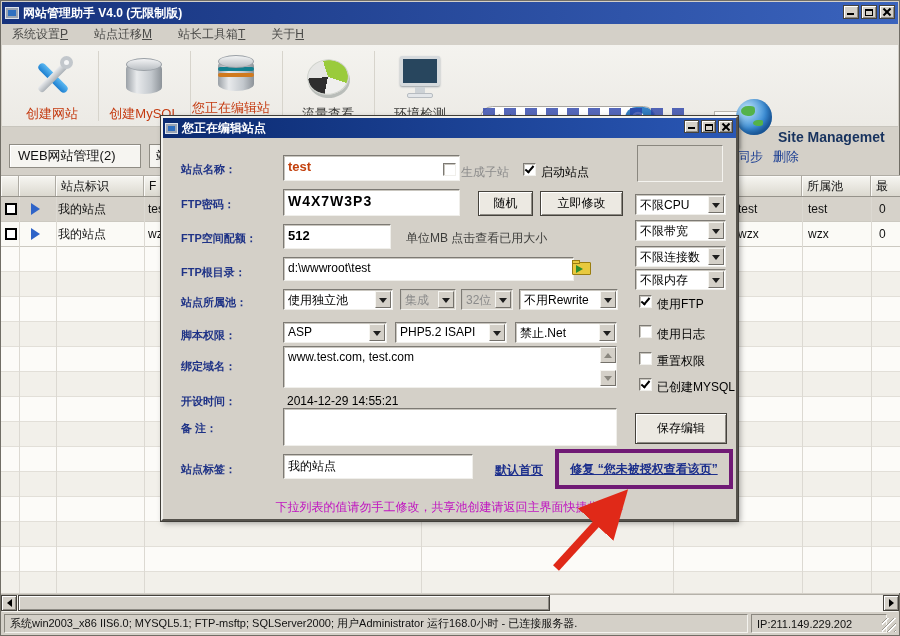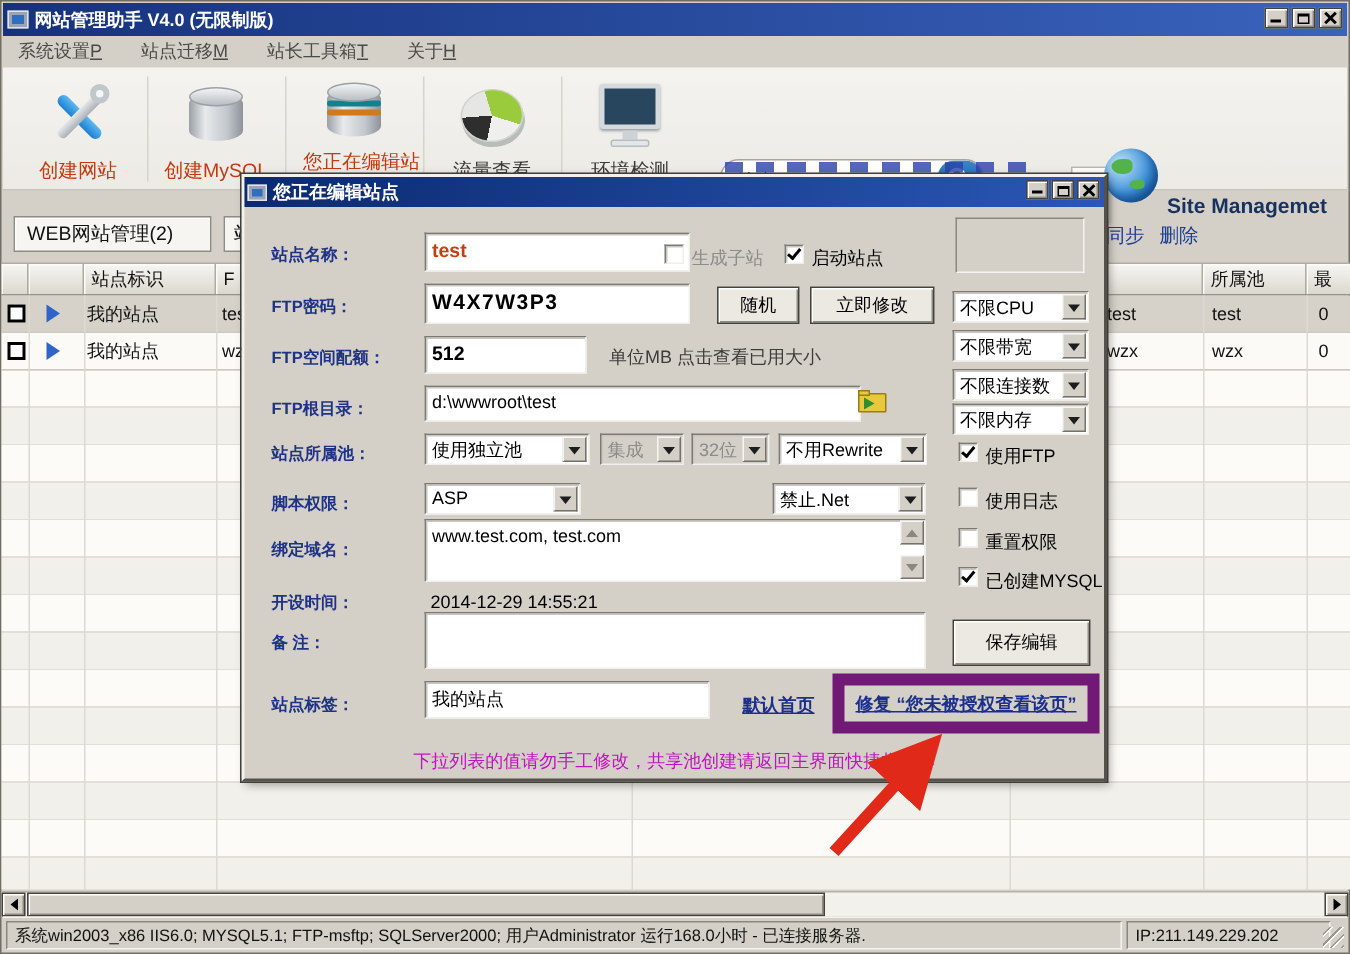--- a/index.html
+++ b/index.html
@@ -46,21 +46,21 @@
   .wbtn .g-x1,.wbtn .g-x2{ position:absolute; left:2px; top:5px; width:10px; height:2px; background:#000; }
   .wbtn .g-x1{ transform:rotate(45deg);} .wbtn .g-x2{ transform:rotate(-45deg);}
 
   .menubar { position:absolute; left:1px; top:23px; right:1px; height:21px; background:#d4d0c8;
              display:flex; align-items:center; gap:26px; padding-left:10px; font-size:12px; color:#4a4a48; }
   .menubar u { text-decoration:underline; }
 
   .toolbar { position:absolute; left:1px; top:44px; right:1px; height:82px;
              background:linear-gradient(180deg,#f4f3ef,#eceae5); border-bottom:1px solid #c8c5bd; }
   .tbtn { position:absolute; top:2px; width:88px; height:78px; display:flex; flex-direction:column;
-          align-items:center; justify-content:flex-start;text-align:right; }
+          align-items:center; justify-content:flex-start; }
   .tbtn .ticn { height:52px; display:flex; align-items:center; justify-content:center; margin-top:4px; }
   .tbtn .tlab { font-size:13px; margin-top:2px; }
   .tlab.red { color:#c43a10; } .tlab.dark { color:#3a3a38; }
   .tsep { position:absolute; top:6px; width:1px; height:70px; background:#d7d4cc; }
 
   
   .icn-tools { position:relative; width:44px; height:44px; }
   .icn-tools .bar1 { position:absolute; left:4px; top:19px; width:38px; height:8px; border-radius:4px;
                      background:linear-gradient(180deg,#5cb9f2,#1d7fd0); transform:rotate(45deg); }
   .icn-tools .bar2 { position:absolute; left:4px; top:19px; width:38px; height:7px; border-radius:3px;
@@ -162,21 +162,21 @@
   .dtitle .ticon { width:13px; height:11px; margin:0 4px 0 2px; background:#9aa4b4; border:1px solid #dfe4ec; position:relative; }
   .dtitle .ticon::after { content:""; position:absolute; left:2px; top:2px; right:2px; bottom:2px; background:#2f6fc0; }
   .dtitle .ttext { color:#fff; font-weight:bold; font-size:12px; }
   .dtitle .winbtns { top:2px; }
   .dtitle .wbtn { width:15px; height:13px; }
   .dgroupbox { position:absolute; left:474px; top:27px; width:86px; height:37px; background:#d4d0c8;
                border:1px solid; border-color:#8a877f #f4f3ef #f4f3ef #8a877f; }
   .dhint { position:absolute; font-size:12px; color:#3c3c3a; }
   .dval { position:absolute; font-size:12px; color:#000; }
   .dnote { position:absolute; left:0; right:0; top:381px; text-align:center; font-size:12px; color:#c013c0; }
-  .redbox { position:absolute; left:392px; top:331px; width:178px; height:40px; border:8px solid #701a75;
+  .redbox { position:absolute; left:392px; top:331px; width:178px; height:40px; border:4px solid #701a75;
             display:flex; align-items:center; justify-content:center; }
   .folder { position:absolute; left:409px; top:142px; width:19px; height:15px; }
   .folder .back { position:absolute; left:0; top:2px; width:19px; height:13px; background:#e8c93e; border:1px solid #9a7d10; border-radius:1px; }
   .folder .tab { position:absolute; left:0; top:0px; width:8px; height:4px; background:#e8c93e; border:1px solid #9a7d10; }
   .folder .arr { position:absolute; left:4px; top:5px; width:0; height:0; border-top:4px solid transparent;
                  border-bottom:4px solid transparent; border-left:7px solid #2e8f2e; }
   .sb { position:absolute; width:16px; height:16px; background:#d4d0c8; border:1px solid;
         border-color:#f6f5f1 #74716b #74716b #f6f5f1; display:flex; align-items:center; justify-content:center; }
   .sb i { border:4px solid transparent; display:block; }
   .sb.up i { border-bottom:5px solid #8a877f; margin-top:-4px; }
@@ -417,20 +417,21 @@
     <span class="dhint" style="left:494px; top:208px; color:#000">使用日志</span>
     <span class="chk" style="left:476px; top:234px"></span>
     <span class="dhint" style="left:494px; top:235px; color:#000">重置权限</span>
     <span class="chk checked" style="left:476px; top:260px">
         <span class="tick"></span>
       </span>
     <span class="dhint" style="left:494px; top:261px; color:#000">已创建MYSQL</span>
 
     <span class="lbl" style="left:18px; top:210px">脚本权限：</span>
     <div class="dd" style="left:120px; top:204px; width:104px"><span>ASP</span><span class="db"></span></div>
+    <div class="dd" style="left:232px; top:204px; width:112px"><span>PHP5.2 ISAPI</span><span class="db"></span></div>
     <div class="dd" style="left:352px; top:204px; width:102px"><span>禁止.Net</span><span class="db"></span></div>
 
     <span class="lbl" style="left:18px; top:241px">绑定域名：</span>
     <div class="inp" style="position:absolute; left:120px; top:228px; width:334px; height:42px">www.test.com, test.com</div>
     <span class="sb up" style="left:437px; top:229px">
         <i></i>
       </span>
     <span class="sb dn" style="left:437px; top:252px">
         <i></i>
       </span>

